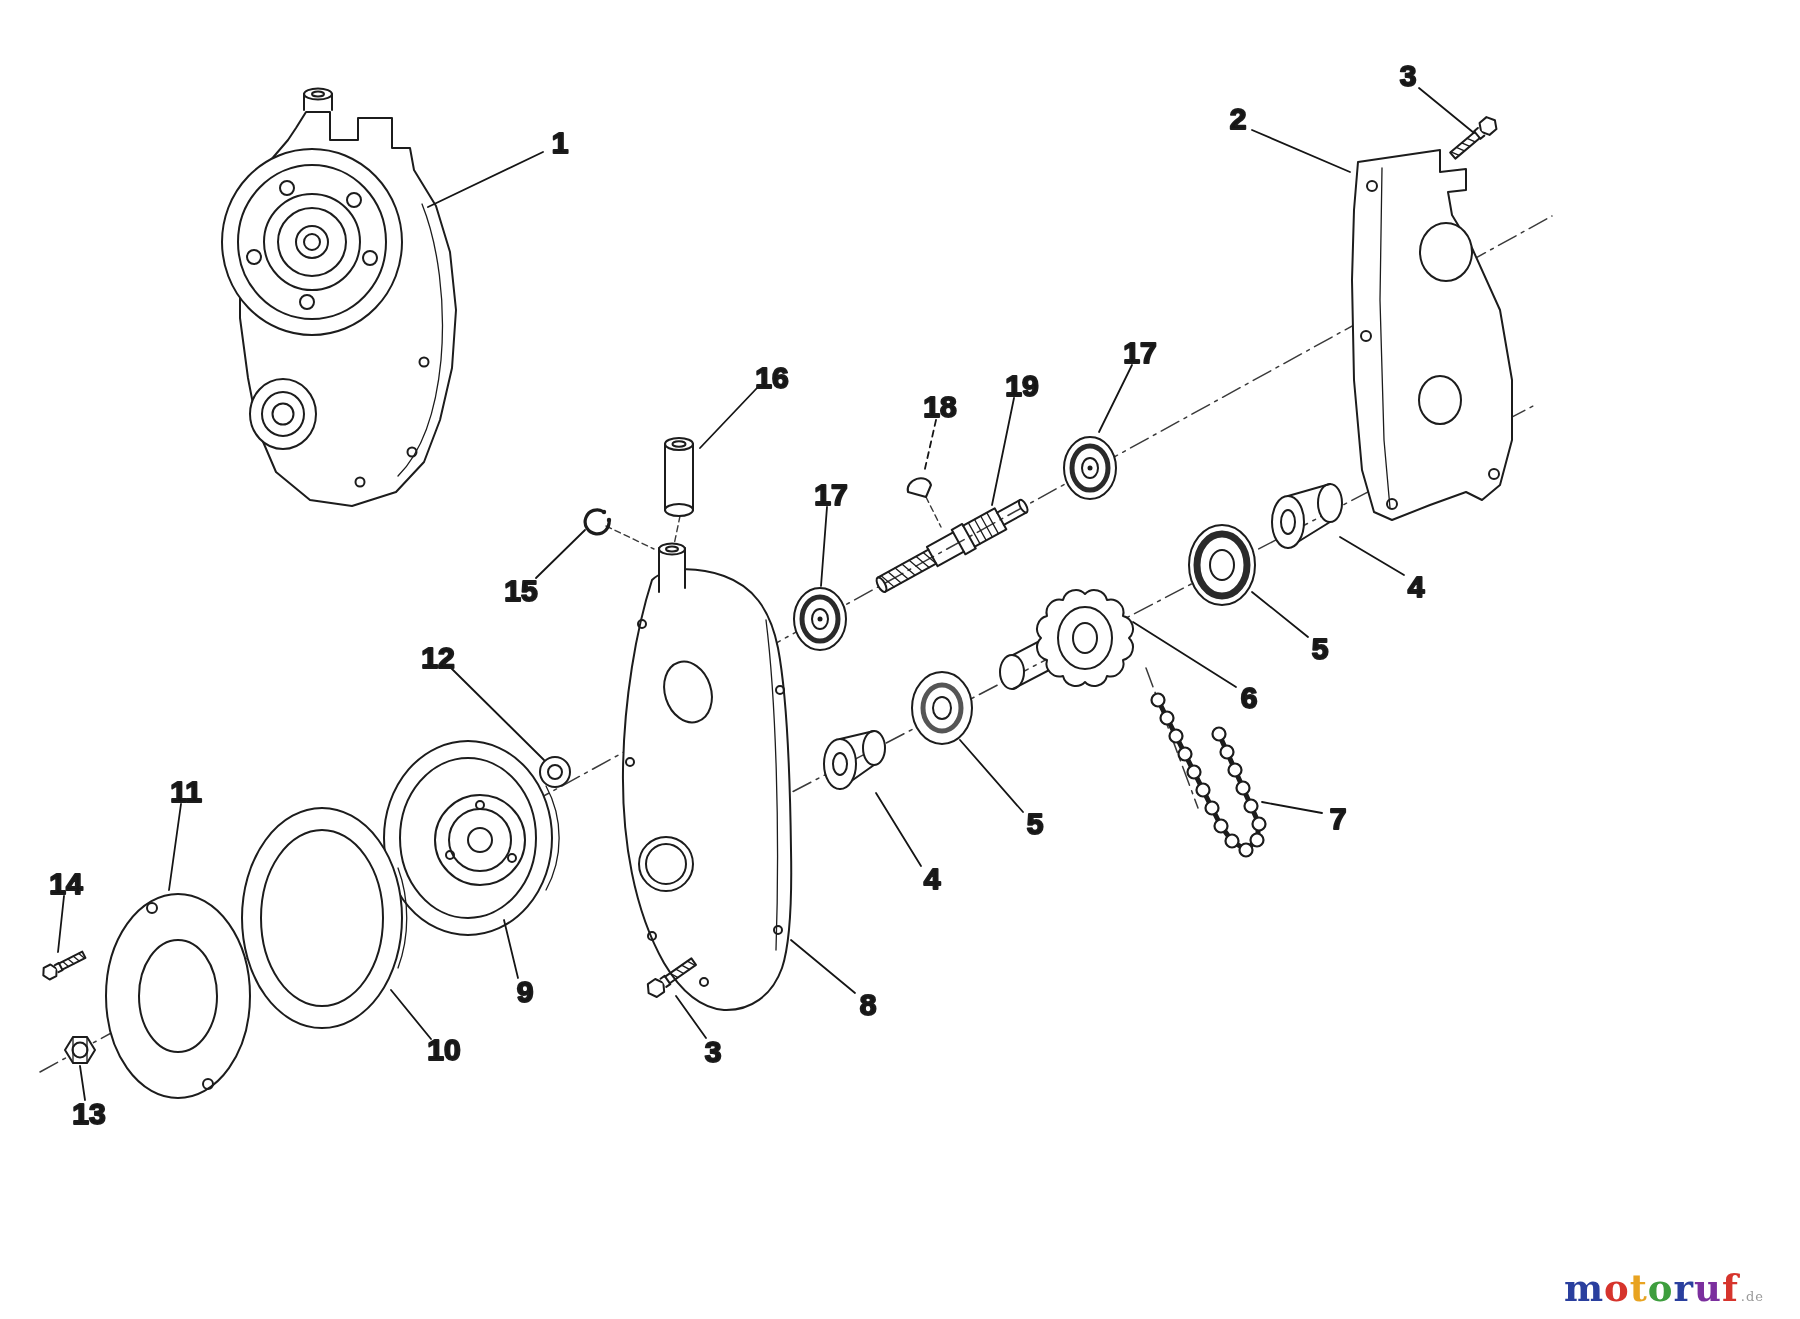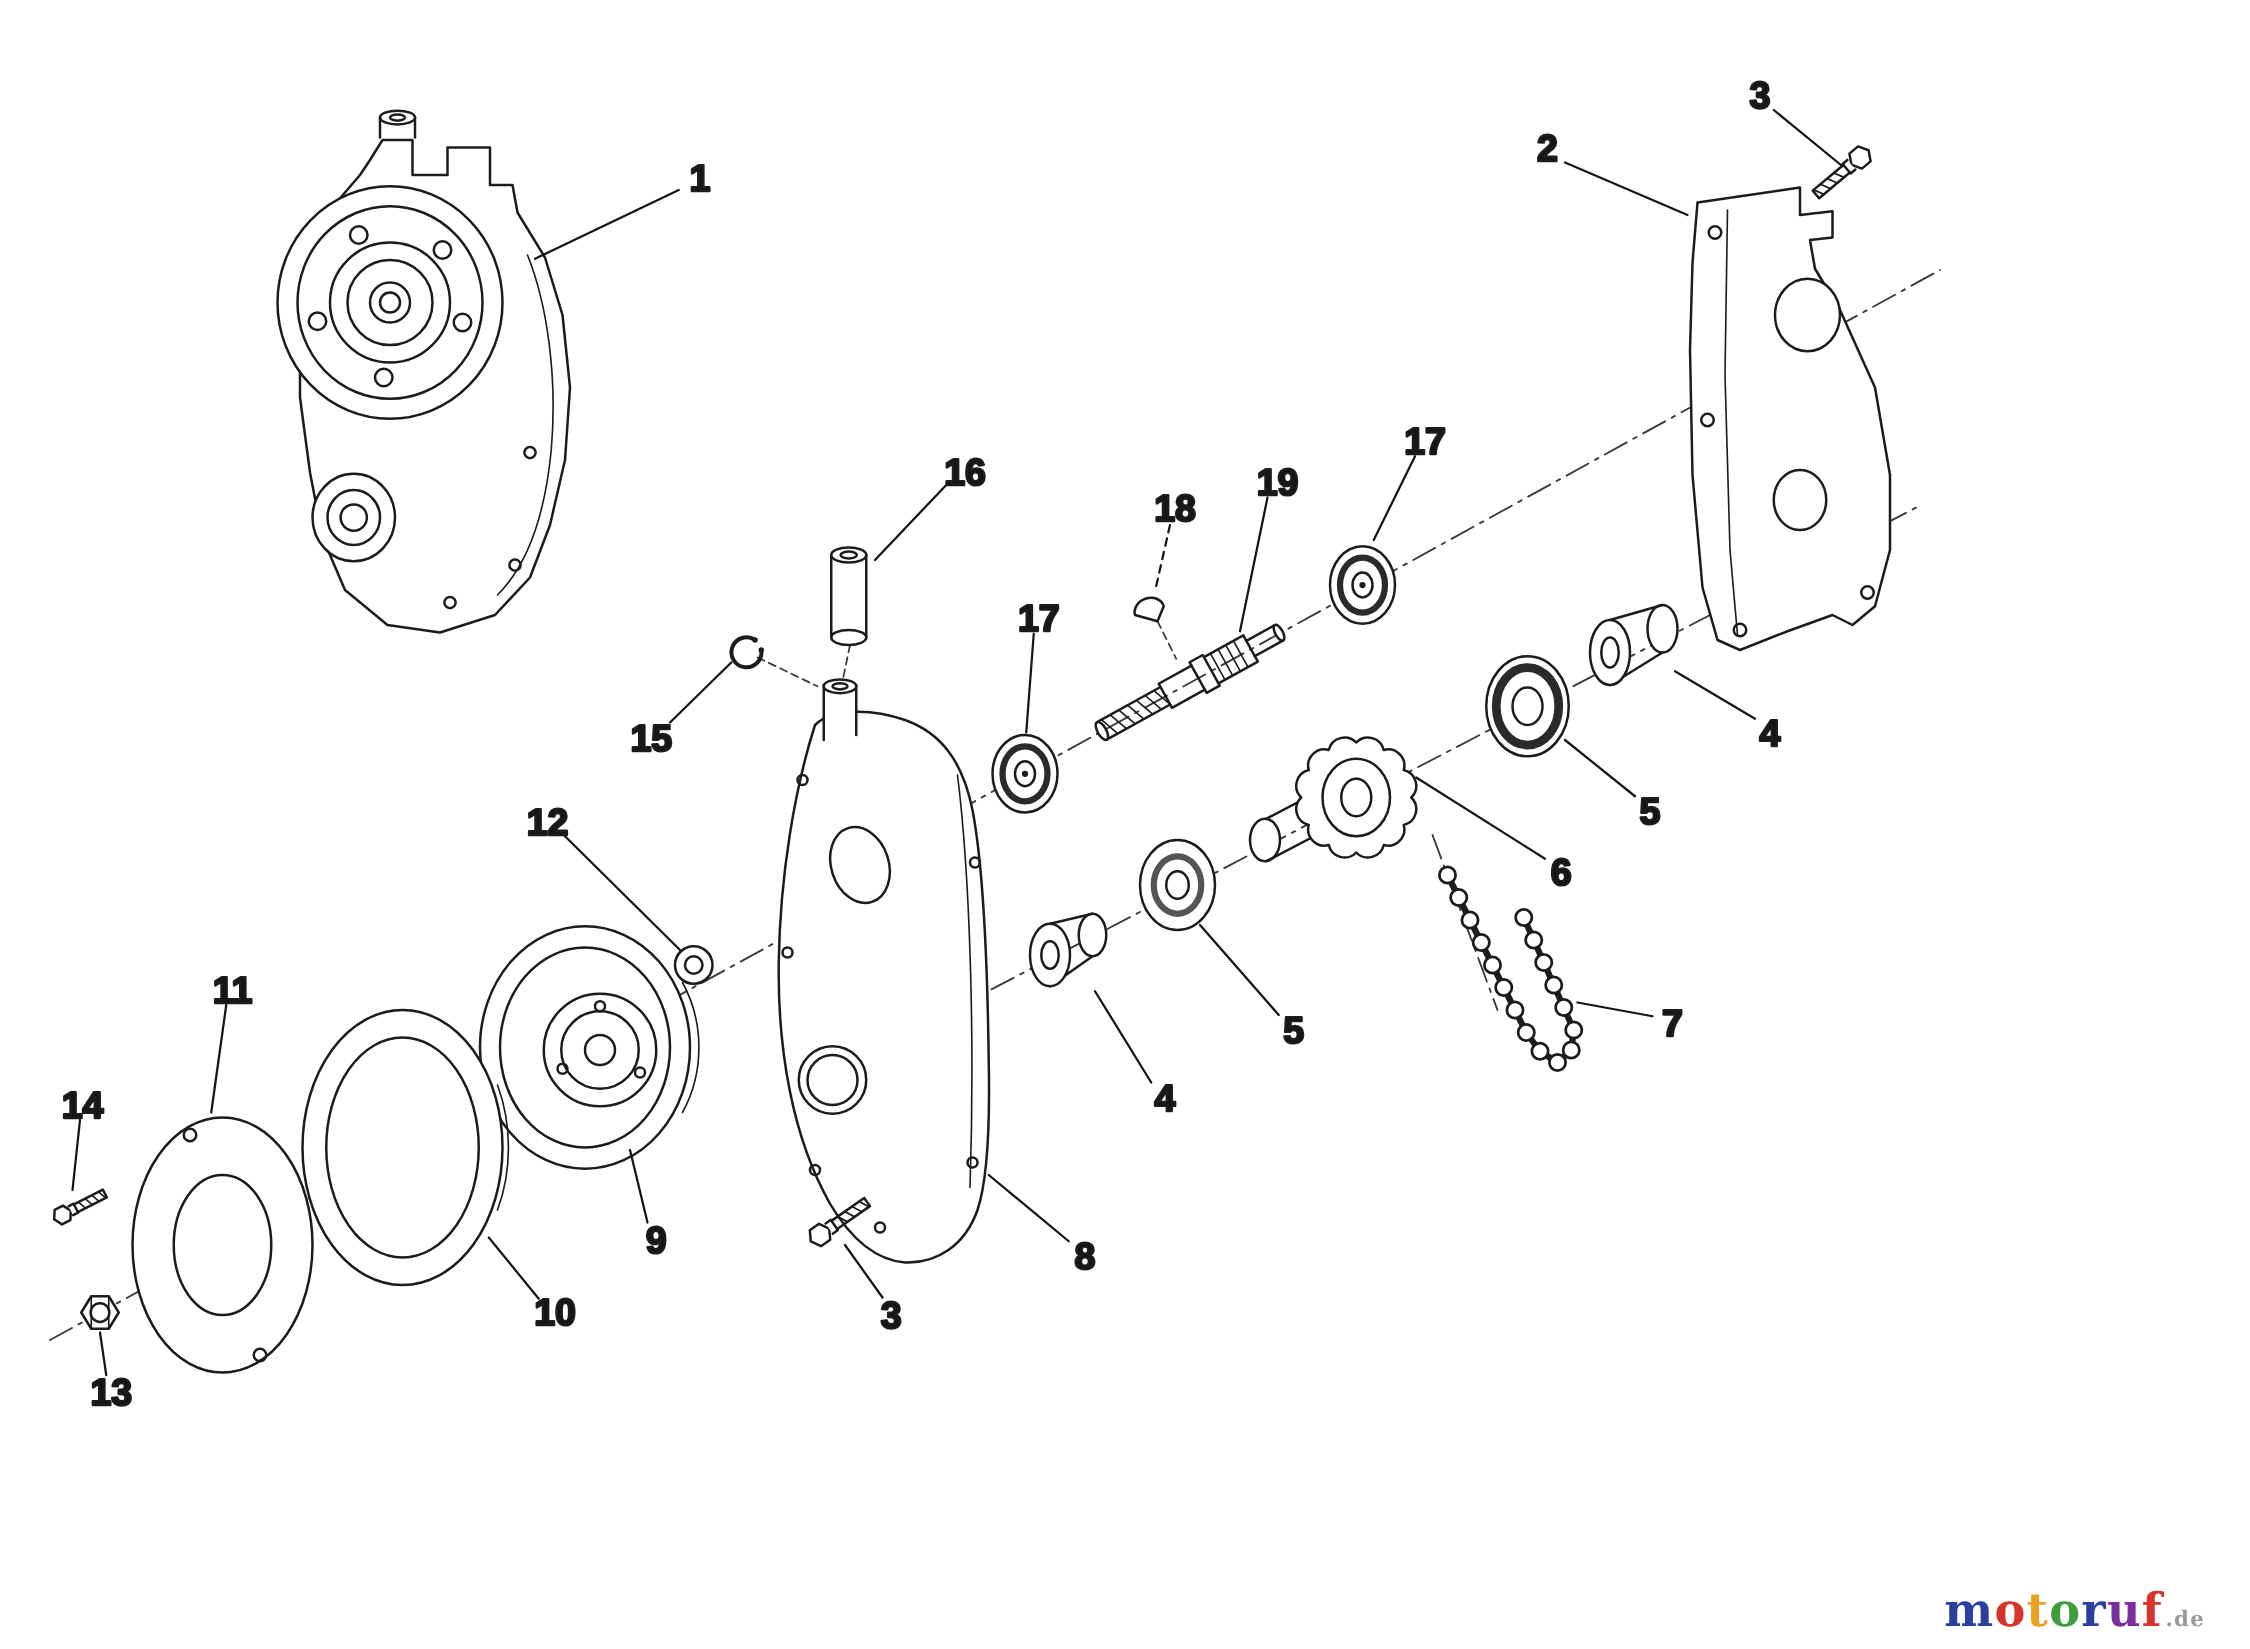--- a/index.html
+++ b/index.html
@@ -12,21 +12,21 @@
   .callout-text{font:700 30px "Liberation Sans",sans-serif;fill:#151515;text-anchor:middle}
   .leader{stroke:#151515;stroke-width:1.8;fill:none}
   .centerline{stroke:#3a3a3a;stroke-width:1.5;fill:none;stroke-dasharray:20 6 3 6}
   .dashline{stroke:#3a3a3a;stroke-width:1.4;fill:none;stroke-dasharray:6 4}
   .thin{stroke-width:1.3}
   .watermark{
     position:absolute;right:36px;bottom:12px;
     font-family:"DejaVu Serif",serif;font-weight:700;font-size:37px;
     letter-spacing:1px;line-height:1;user-select:none;
   }
-  .watermark .suffix{font-size:17px;font-weight:700;margin-left:2px}
+  .watermark .suffix{font-size:13px;font-weight:400;margin-left:2px}
 </style>
 </head>
 <body>
 
 <div id="stage">
 <svg id="diagram-svg" width="1800" height="1319" viewBox="0 0 1800 1319" stroke="#1c1c1c" fill="none" stroke-width="2" stroke-linecap="round" stroke-linejoin="round">
 
   <g>
     <line class="centerline" x1="40" y1="1072" x2="655" y2="735"></line>
     <line class="centerline" x1="700" y1="840" x2="1535" y2="405"></line>

